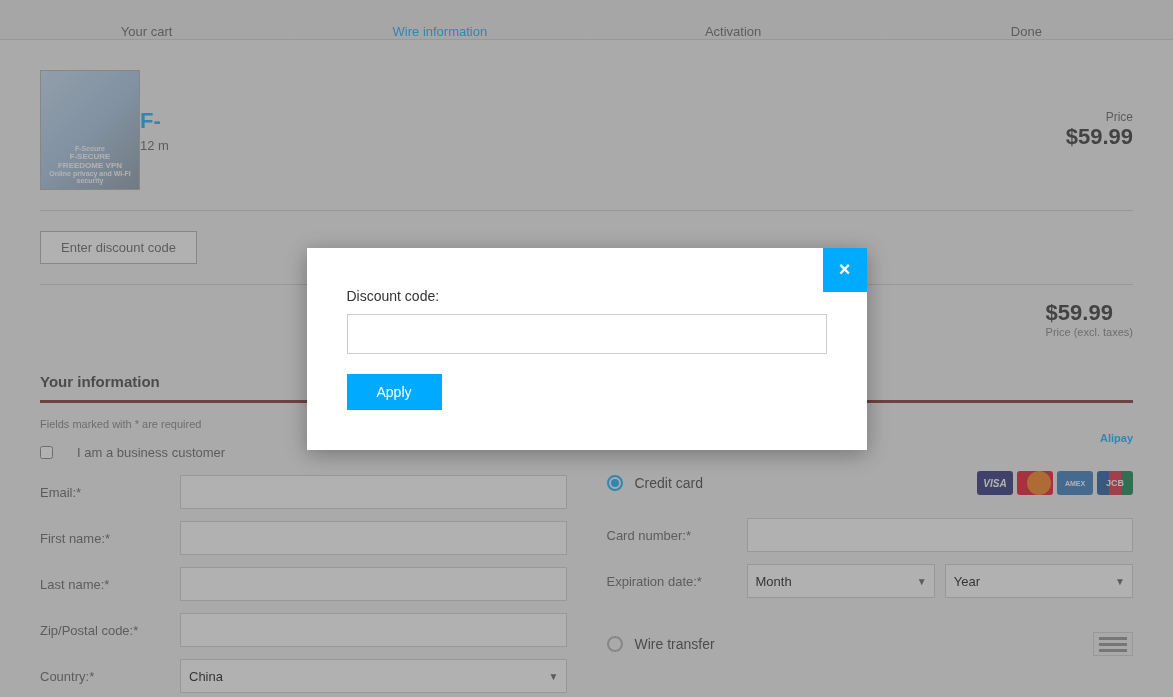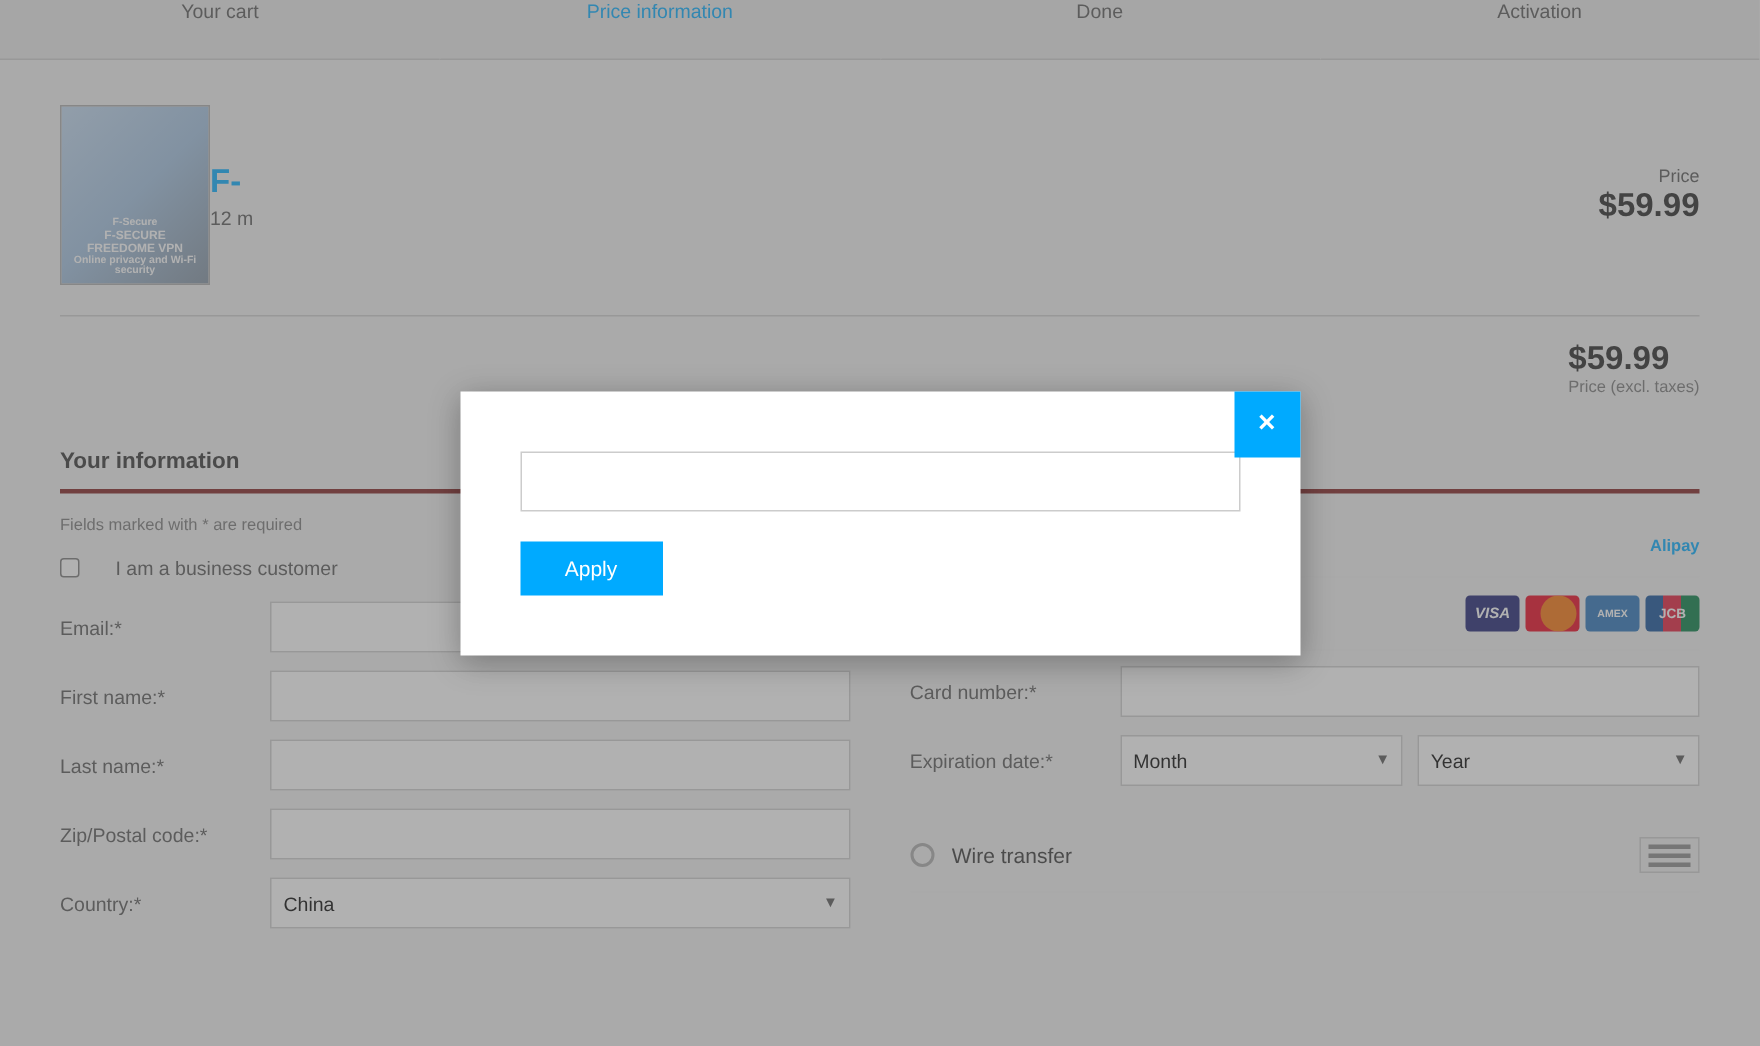--- a/index.html
+++ b/index.html
@@ -14,21 +14,21 @@
     .breadcrumb {
       display: flex;
       background: #e8e8e8;
       border-bottom: 1px solid #ccc;
       height: 40px;
       align-items: center;
     }
     .breadcrumb-item {
       flex: 1;
       display: flex;
-      align-items: flex-start;
+      align-items: flex-end;
       justify-content: center;
       height: 100%;
       font-size: 13px;
       color: #555;
       position: relative;
     }
     .breadcrumb-item.active {
       color: #00aaff;
     }
     .breadcrumb-item::after {
@@ -414,27 +414,27 @@
     }
   </style>
 </head>
 <body>
 
 <nav class="breadcrumb">
   <div class="breadcrumb-item">
     <span>Your cart</span>
   </div>
   <div class="breadcrumb-item active">
-    <span>Price information</span>
+    <span>Wire information</span>
+  </div>
+  <div class="breadcrumb-item">
+    <span>Activation</span>
   </div>
   <div class="breadcrumb-item">
     <span>Done</span>
-  </div>
-  <div class="breadcrumb-item">
-    <span>Activation</span>
   </div>
 </nav>
 
 <div class="main-content">
 
   <div class="product-row">
     <div class="product-image-placeholder">
       <div class="brand-text">F-Secure</div>
       <div class="product-name-img">F-SECURE FREEDOME VPN</div>
       <div class="brand-text">Online privacy and Wi-Fi security</div>
@@ -442,20 +442,23 @@
     <div class="product-details">
       <div class="product-title">F-</div>
       <div class="product-subtitle">12 m</div>
     </div>
     <div>
       <div class="price-label">Price</div>
       <div class="price-value">$59.99</div>
     </div>
   </div>
 
+  <div class="discount-row">
+    <button class="discount-btn">Enter discount code</button>
+  </div>
 
   <div class="total-row">
     <div>
       <div class="total-price">$59.99</div>
       <div class="total-excl">Price (excl. taxes)</div>
     </div>
   </div>
 
   <div class="two-col">
 
@@ -567,16 +570,17 @@
         </div>
       </div>
 
     </div>
   </div>
 </div>
 
 <div class="modal-overlay">
   <div class="modal-box">
     <button class="modal-close">×</button>
+    <div class="modal-label">Discount code:</div>
     <input class="modal-input" type="text" style="">
     <button class="modal-apply-btn">Apply</button>
   </div>
 </div>
 
 </body></html>

